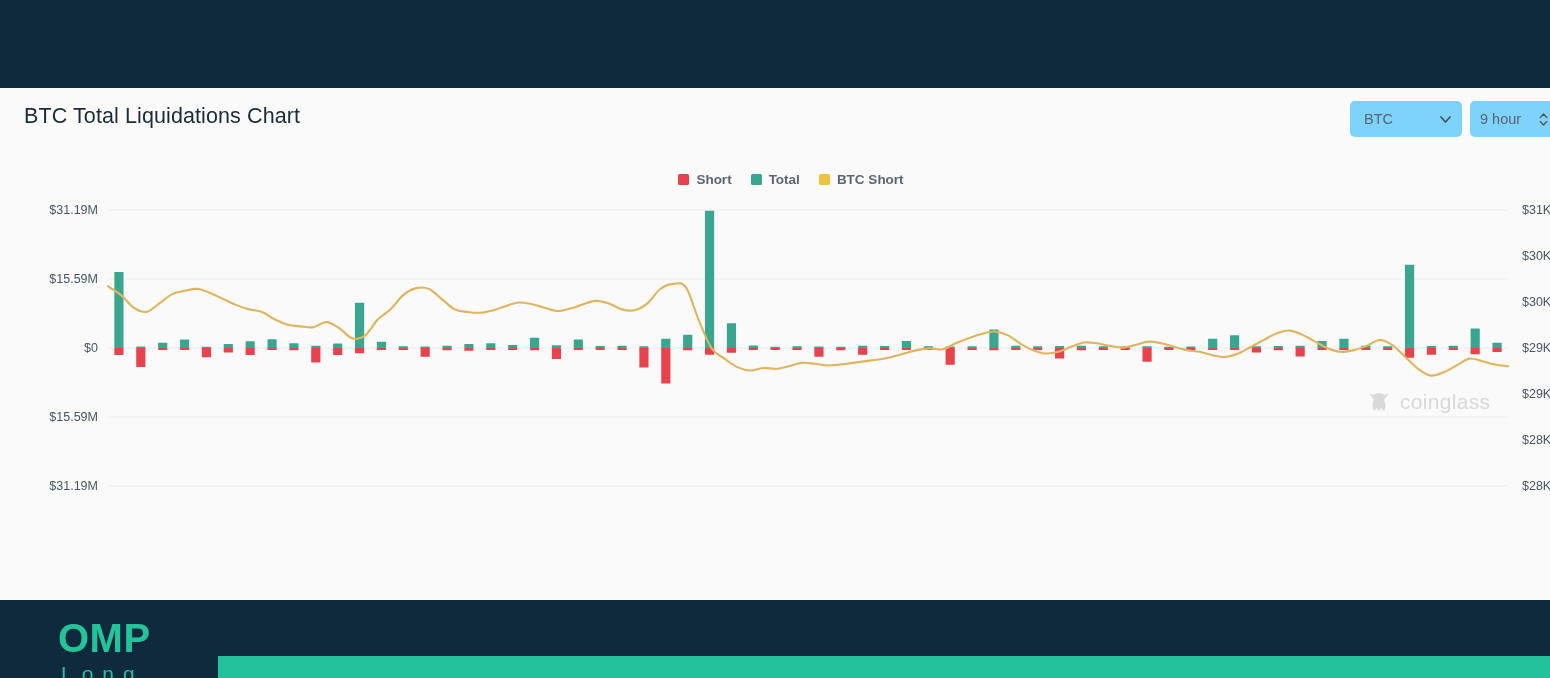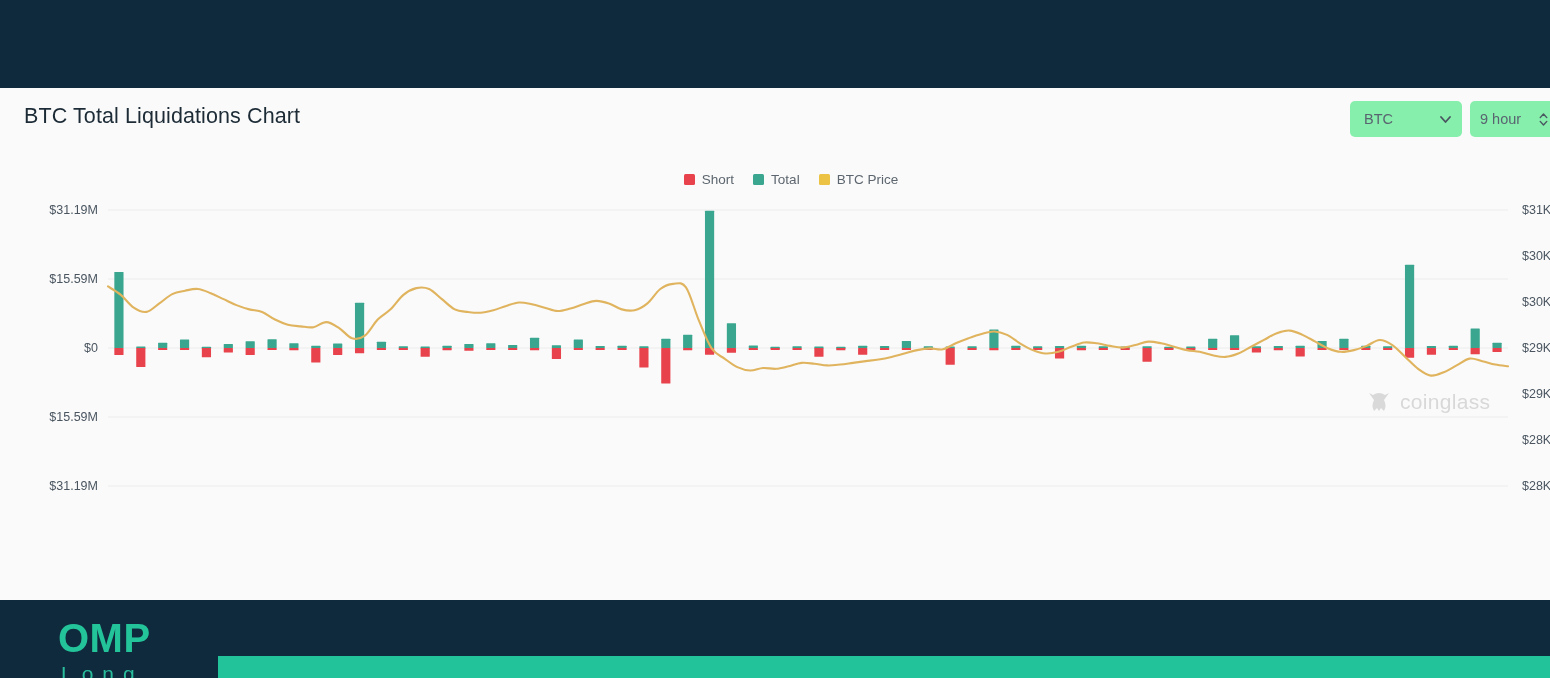--- a/index.html
+++ b/index.html
@@ -30,37 +30,37 @@
     position: absolute; left: 8px; top: 16px;
     font-size: 21.5px; font-weight: 400; color: #1c2b36; letter-spacing: .1px;
     white-space: nowrap;
   }
   .controls {
     position: absolute; right: 10px; top: 13px;
     display: flex; align-items: center; gap: 8px;
   }
   .select-box {
     display: flex; align-items: center; justify-content: space-between;
-    height: 36px; border-radius: 5px; background: #86efac;
+    height: 36px; border-radius: 5px; background: #7dd3fc;
     padding: 0 11px 0 14px; cursor: pointer; user-select: none;
   }
   .select-symbol { width: 112px; }
   .select-interval { width: 86px; padding: 0 8px 0 10px; }
   .select-label { font-size: 14.5px; color: #5a6470; white-space: nowrap; }
   .chev { width: 11px; height: 7px; flex: 0 0 auto; }
   .stepper { width: 9px; height: 15px; flex: 0 0 auto; }
 
   
   .legend {
     position: absolute; top: 84px; left: 0; width: 1550px;
     display: flex; justify-content: center; align-items: center; gap: 19px;
   }
   .legend-item { display: flex; align-items: center; gap: 7px; cursor: pointer; }
   .legend-swatch { width: 11px; height: 11px; border-radius: 1.5px; flex: 0 0 auto; }
-  .legend-label { font-size: 13.5px; color: #5d666f; white-space: nowrap; }
+  .legend-label { font-size: 13.5px; color: #5d666f; white-space: nowrap; font-weight: bold; }
 
   
   .plot-wrap { position: absolute; left: 0; top: 108px; width: 1485px; height: 378px; }
   svg.plot { display: block; }
 
   .axis-text { font-family: "Liberation Sans", "DejaVu Sans", sans-serif; font-size: 12.5px; fill: #4a5560; }
   .axis-text-r { font-family: "Liberation Sans", "DejaVu Sans", sans-serif; font-size: 12.5px; fill: #4a5560; }
   .xtick-text { font-family: "Liberation Sans", "DejaVu Sans", sans-serif; font-size: 12.5px; fill: #4a5560; }
   .gridline { stroke: #ececec; stroke-width: 1; }
   .wm-text { font-family: "Liberation Sans", "DejaVu Sans", sans-serif; font-size: 21px; fill: #d8d8d8; letter-spacing: .3px; }
@@ -117,21 +117,21 @@
         <div class="legend-item">
           <span class="legend-swatch" style="background: rgb(232, 67, 77);"></span>
           <span class="legend-label">Short</span>
         </div>
         <div class="legend-item">
           <span class="legend-swatch" style="background: rgb(58, 166, 143);"></span>
           <span class="legend-label">Total</span>
         </div>
         <div class="legend-item">
           <span class="legend-swatch" style="background: rgb(236, 195, 68);"></span>
-          <span class="legend-label">BTC Price</span>
+          <span class="legend-label">BTC Short</span>
         </div>
       </div>
 
     <div class="plot-wrap">
       <svg class="plot" id="plot-svg" width="1550" height="378" viewBox="0 0 1550 378">
           <rect x="0" y="0" width="1550" height="378" fill="#fafafa"></rect>
           <g>
             <line x1="92" y1="14" x2="1492" y2="14" class="gridline"></line>
             <text x="82" y="18" text-anchor="end" class="axis-text">$31.19M</text>
             <line x1="92" y1="83.0221224751523" x2="1492" y2="83.0221224751523" class="gridline"></line>

